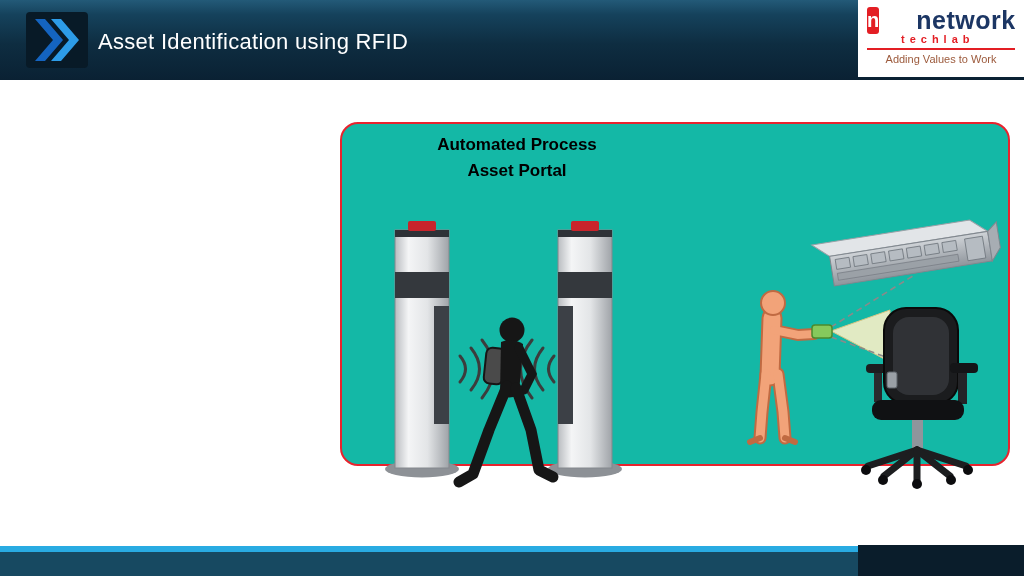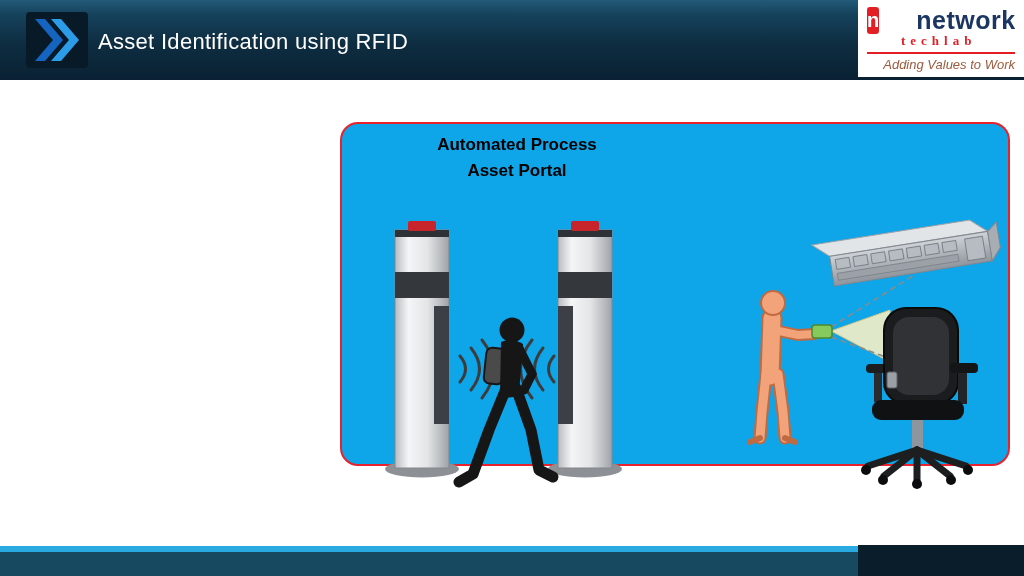--- a/index.html
+++ b/index.html
@@ -28,44 +28,44 @@
     background:#ffffff; padding:6px 9px 4px 9px;
   }
   .logo-top { display:flex; align-items:center; }
   .logo-n {
     width:27px; height:27px; background:#e31e24; color:#fff;
     font-weight:bold; font-size:20px; display:flex; align-items:center; justify-content:center;
     border-radius:3px; margin-right:5px;
   }
   .logo-brand { color:#1c3664; font-weight:bold; font-size:25px; letter-spacing:0.5px;margin-left:32px; }
   .logo-sub {
-    color:#e31e24; font-size:13px; font-weight:bold; letter-spacing:5px;
-    padding-left:34px; margin-top:-2px;font-family:Liberation Serif, serif;
+    color:#e31e24; font-size:11px; font-weight:bold; letter-spacing:5px;
+    padding-left:34px; margin-top:-2px;
   }
   .logo-line { height:2px; background:#e31e24; margin:3px 0 3px 0; }
   .logo-tagline {
-    font-size:13px; font-style:italic; color:#9c5a3c; text-align:right;
+    font-size:11px; color:#9c5a3c; text-align:center;
   }
 
   
   .bullets {
     position:absolute; left:36px; top:224px; width:226px; list-style:none;
   }
   .bullets li {
     position:relative; padding-left:30px; font-size:17.5px; line-height:1.26;
     color:#000; margin-bottom:14px;
   }
   .bullets li::before {
     content:"\2022"; position:absolute; left:4px; top:0; font-size:17px; color:#333;
   }
 
   
   .panel {
     position:absolute; left:340px; top:122px; width:670px; height:344px;
-    border:2px solid #e8232e; border-radius:18px; background:#0ea5e9;
+    border:2px solid #e8232e; border-radius:18px; background:#14b8a6;
   }
   .heading { position:absolute; text-align:center; color:#000; font-weight:bold; font-size:17px; }
   .heading .line { line-height:1.5; }
   .heading-automated { left:50px; top:8px; width:250px; }
   .heading-manual { left:390px; top:14px; width:220px; }
 
   .illustration { position:absolute; left:0; top:0; width:670px; height:406px; }
 
   
   .footer-stripe { position:absolute; left:0; top:546px; width:858px; height:6px; background:#29abe2; }

